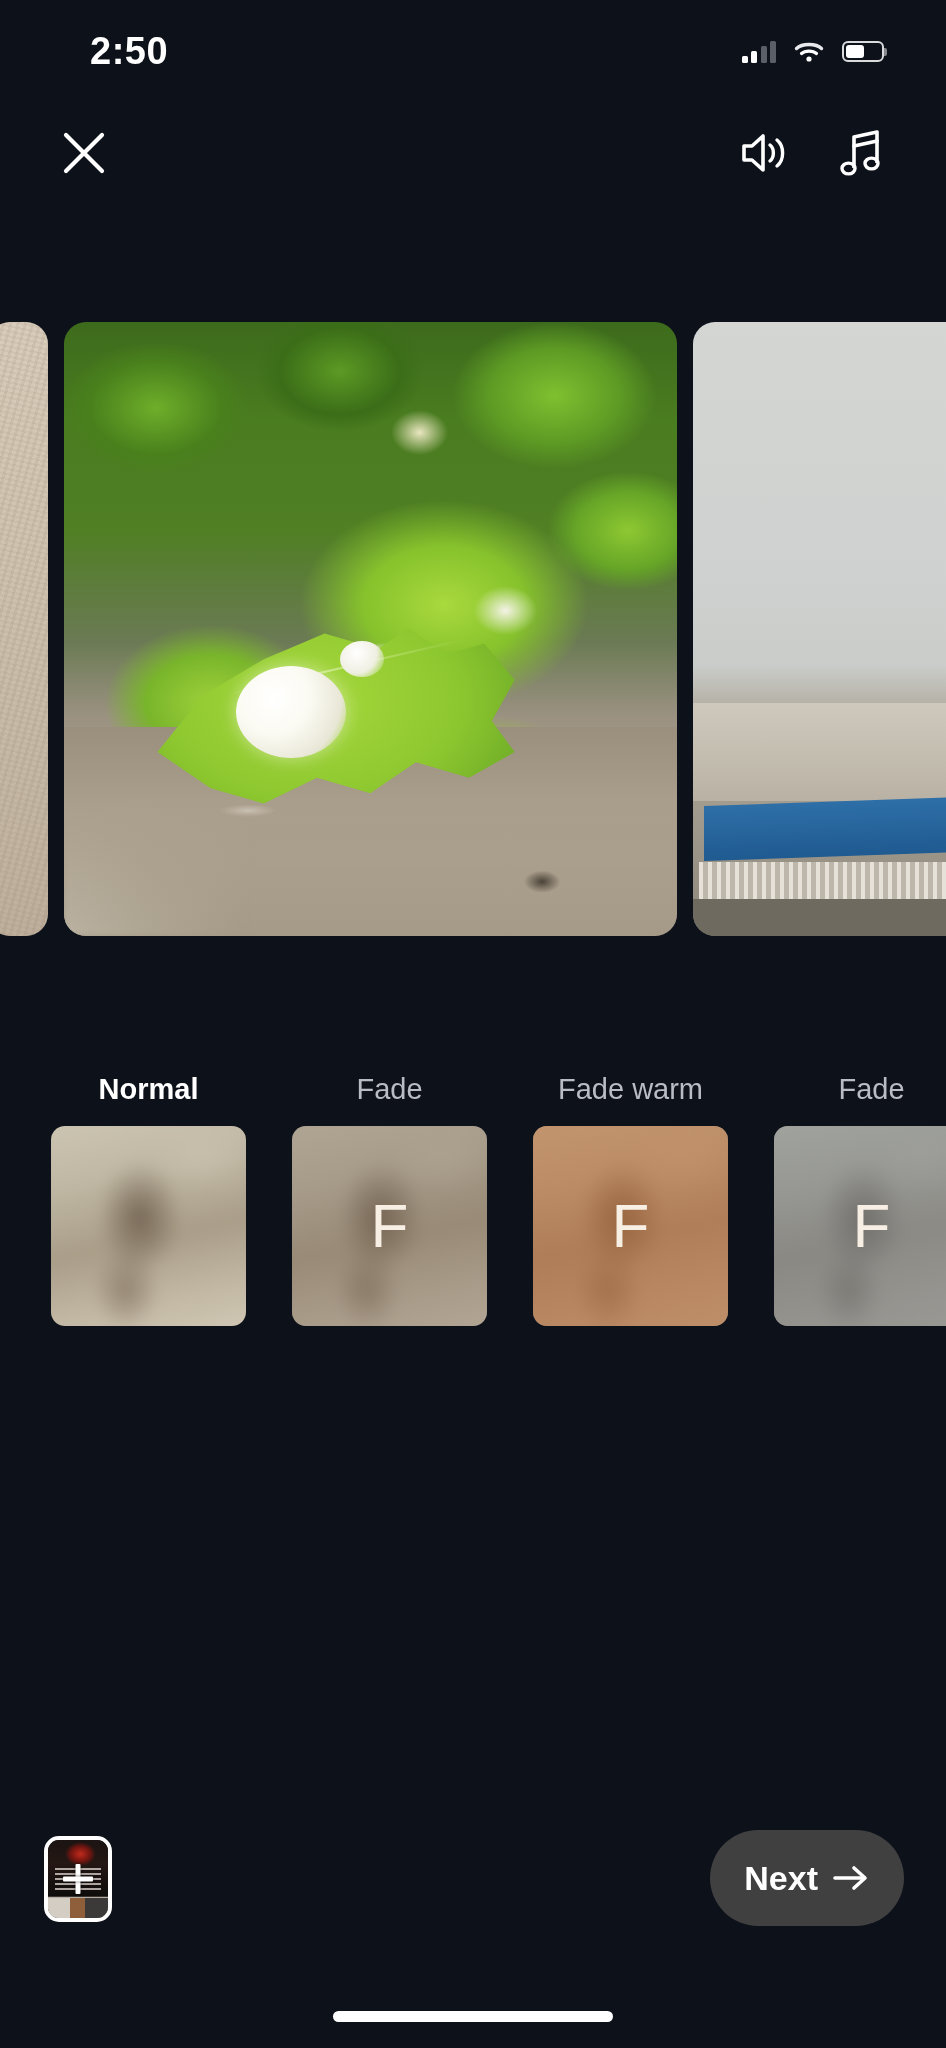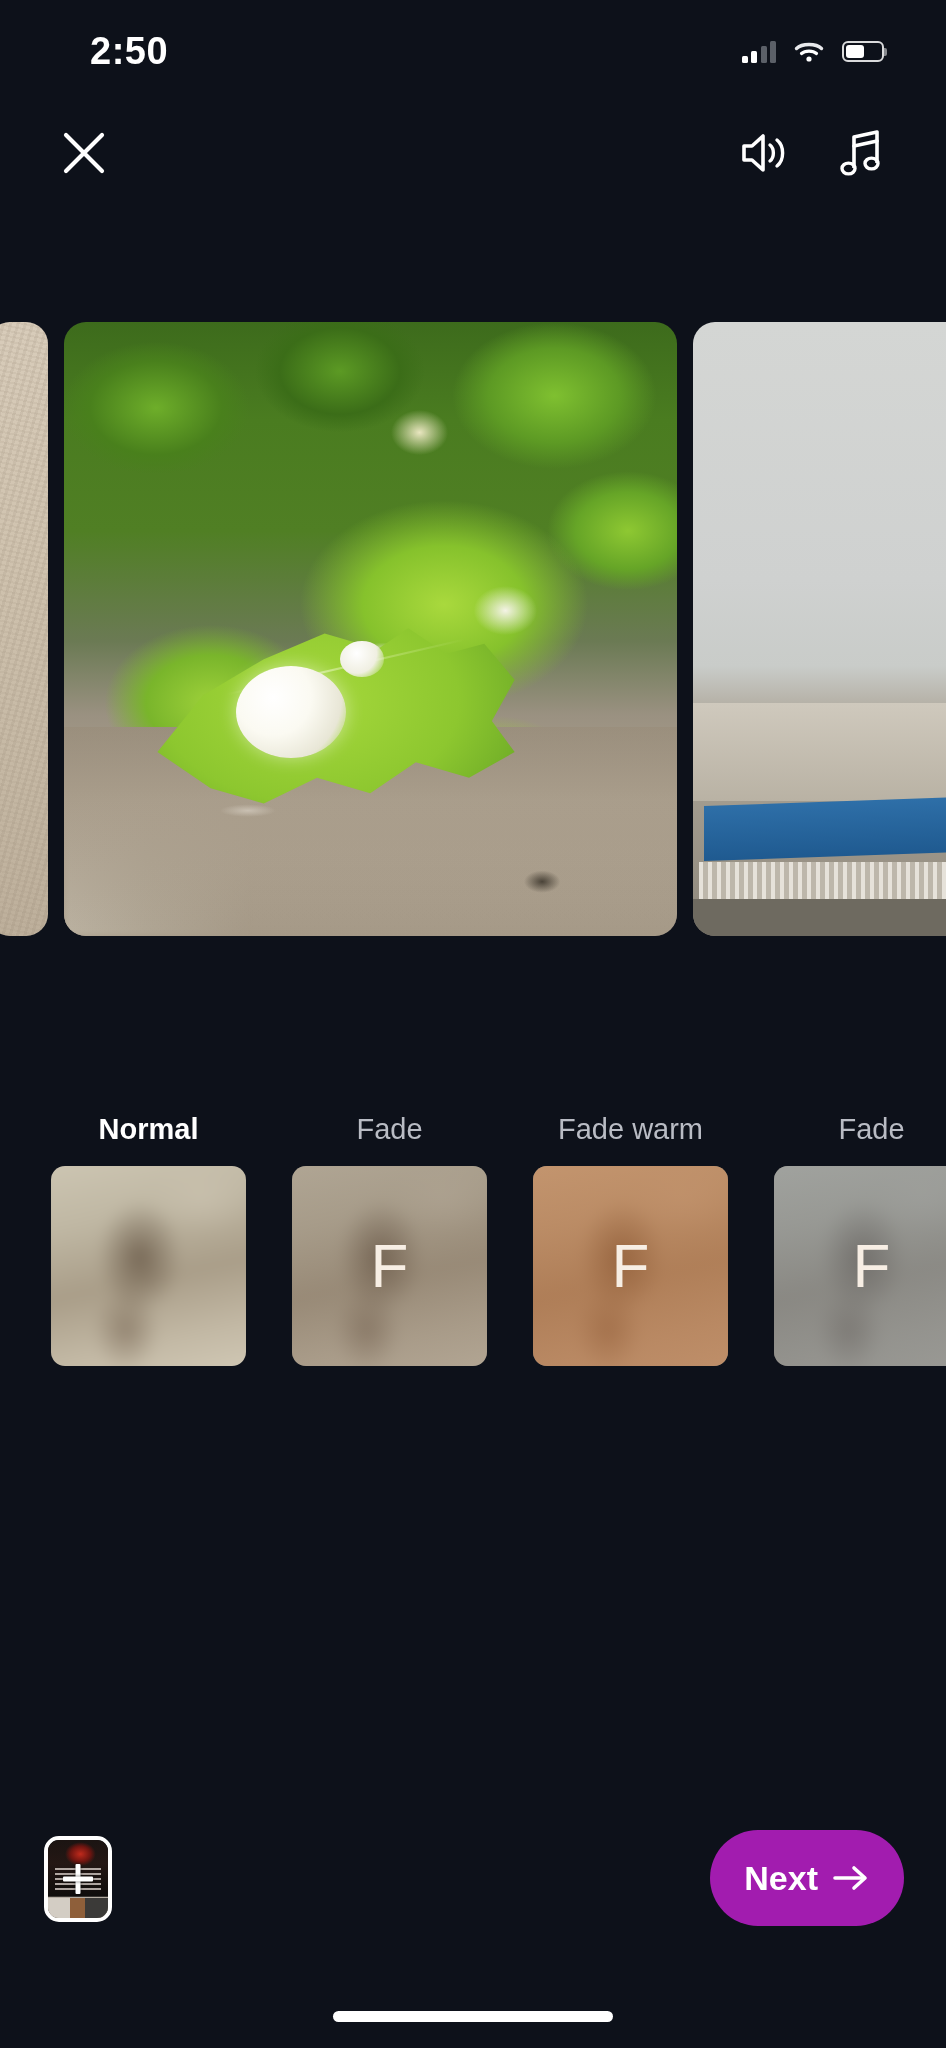--- a/index.html
+++ b/index.html
@@ -173,21 +173,21 @@
 
   
   #filter-strip {
     position:absolute; top:1075px; left:0;
     width:946px;
     display:flex; align-items:flex-start; gap:12px;
     padding-left:34px;
   }
   .filter-item {
     flex:0 0 auto; width:229px;
-    display:flex; flex-direction:column; align-items:center; cursor:pointer;margin-top:40px;
+    display:flex; flex-direction:column; align-items:center; cursor:pointer;
   }
   .filter-label {
     font-size:29px; color:#b9bcc4; margin-bottom:22px;
     white-space:nowrap; line-height:1;
   }
   .filter-item.selected .filter-label { color:#ffffff; font-weight:bold; }
   .filter-thumb {
     width:195px; height:200px; border-radius:14px;
     position:relative; overflow:hidden;
     display:flex; align-items:center; justify-content:center;
@@ -253,21 +253,21 @@
   .am-plus::before, .am-plus::after {
     content:""; position:absolute; background:#fff; border-radius:1px;
     box-shadow:0 0 3px rgba(0,0,0,0.6);
   }
   .am-plus::before { left:50%; top:0; width:5px; height:30px; transform:translateX(-50%); }
   .am-plus::after { top:50%; left:0; height:5px; width:30px; transform:translateY(-50%); }
 
   #next-button {
     position:absolute; right:42px; top:22px;
     min-width:136px; height:96px;
-    background:#a21caf; border:none; border-radius:48px;
+    background:#404040; border:none; border-radius:48px;
     display:flex; align-items:center; justify-content:center; gap:14px;
     padding:0 34px; cursor:pointer;
   }
   #next-label {
     font-size:34px; font-weight:bold; color:#ffffff; line-height:1;
   }
 
   #home-indicator {
     position:absolute; left:50%; bottom:26px;
     transform:translateX(-50%);

